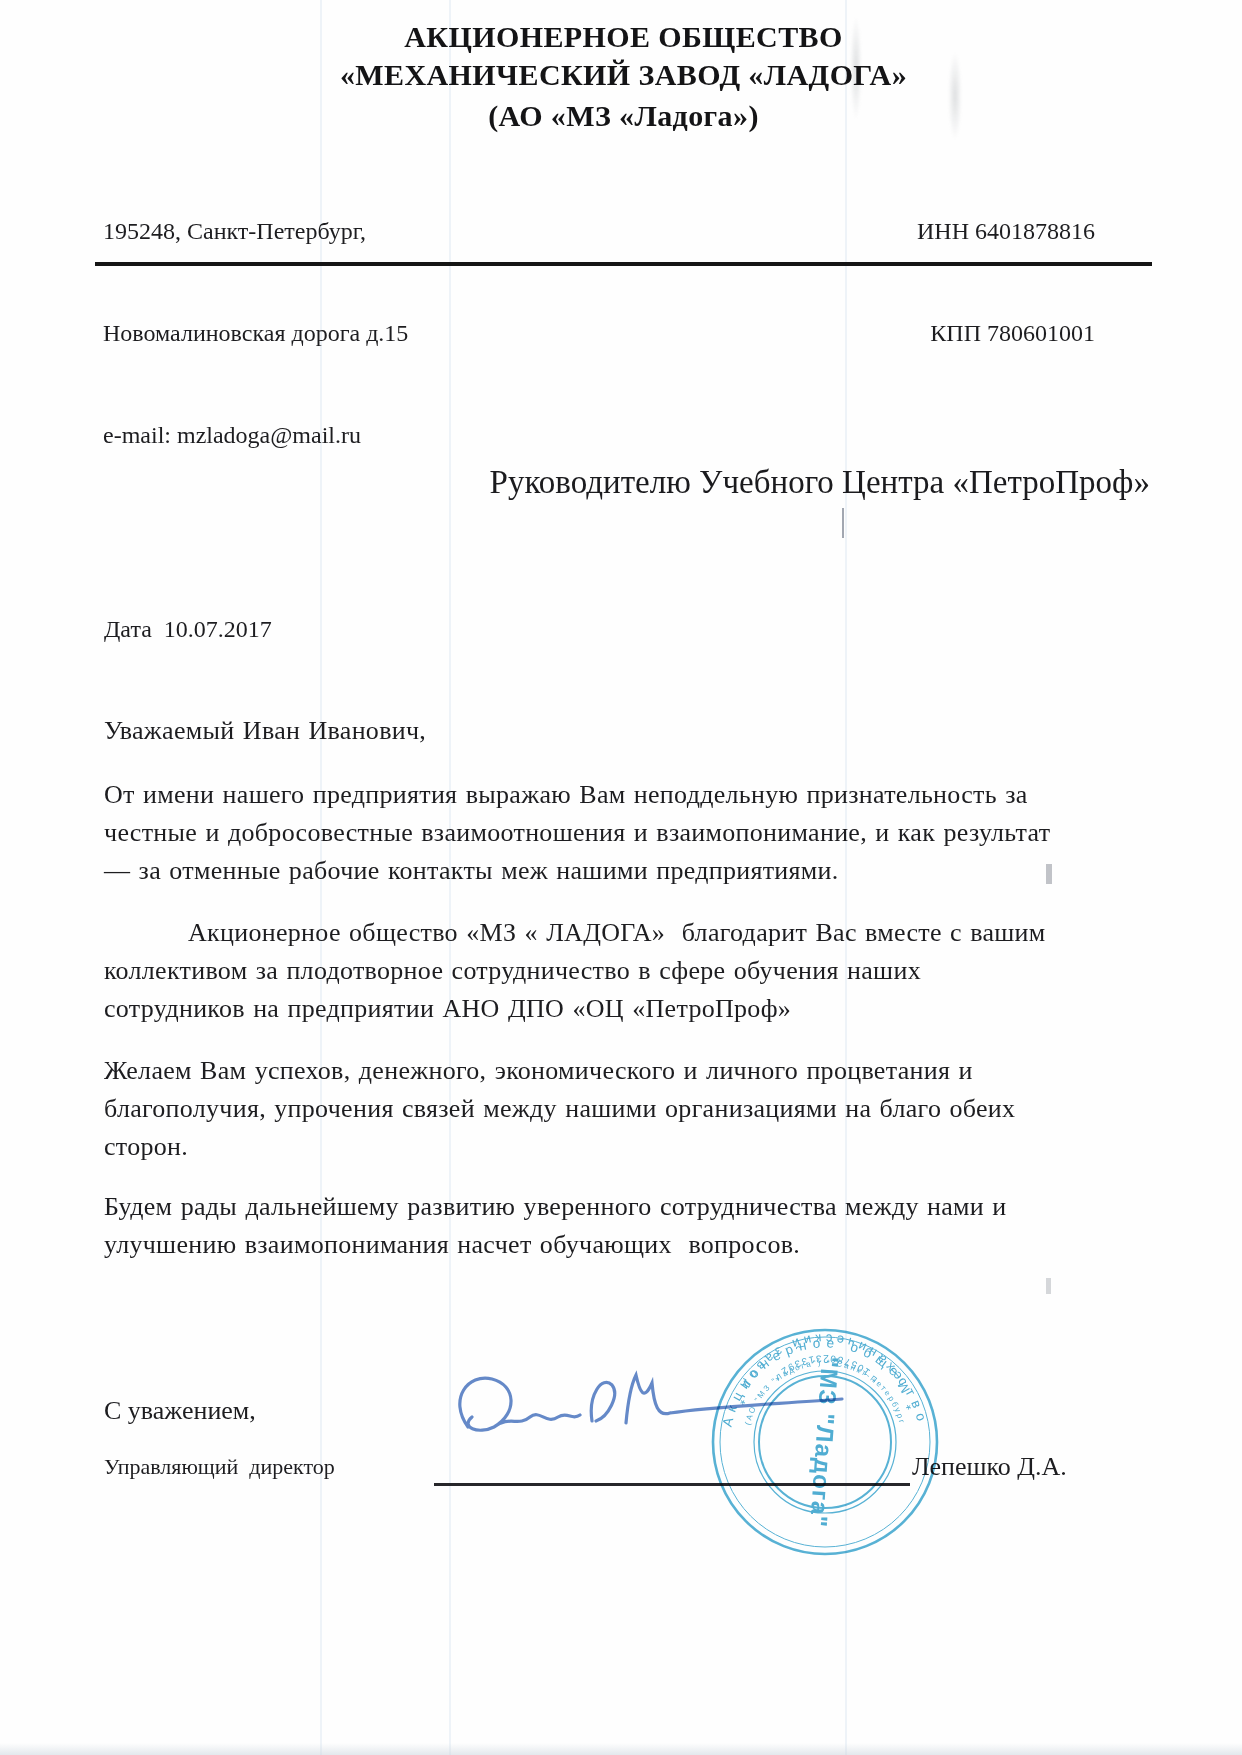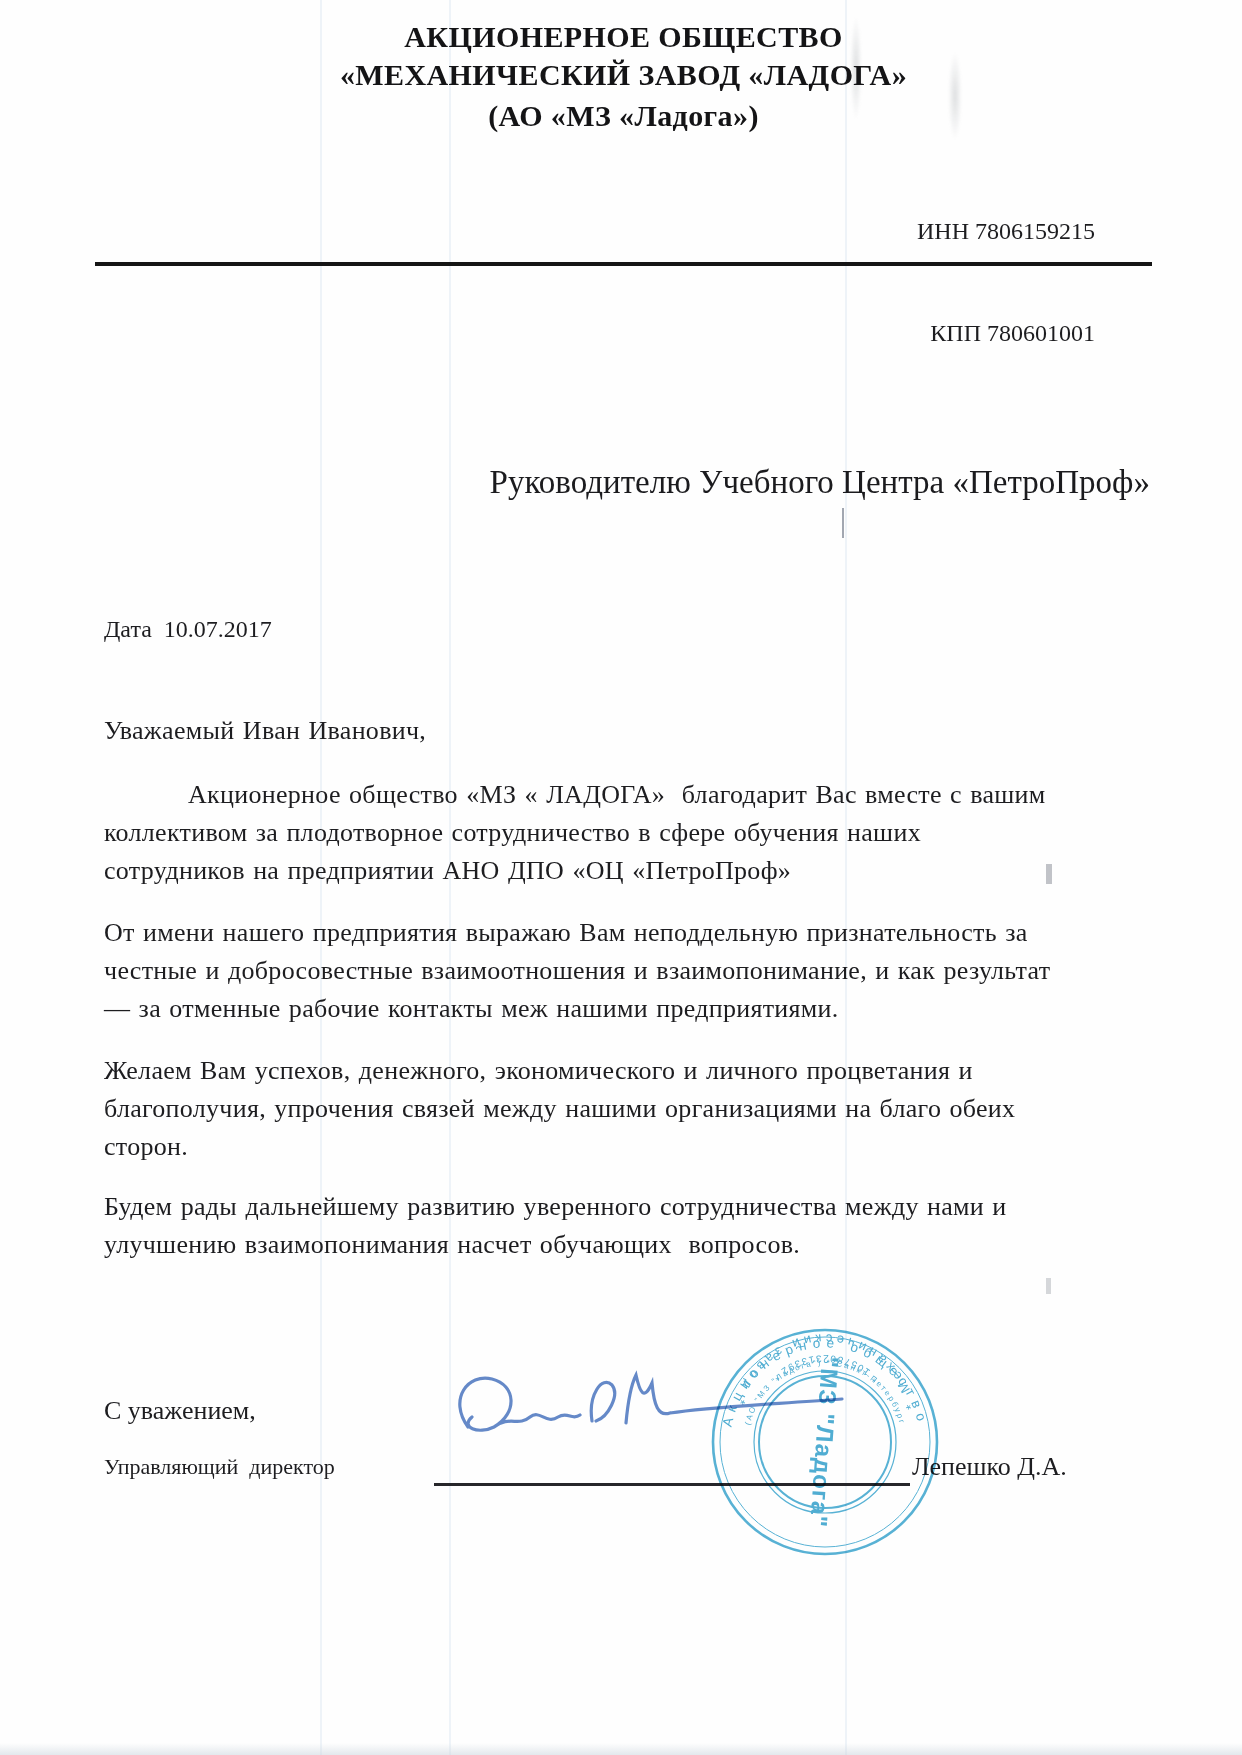--- a/index.html
+++ b/index.html
@@ -57,42 +57,47 @@
   <div class="smudge sm1"></div>
   <div class="smudge sm2"></div>
   <div class="sm3 smudge"></div>
   <div class="sm4 smudge"></div>
   <div class="bottom-edge"></div>
 
   <div class="org-line org1">АКЦИОНЕРНОЕ ОБЩЕСТВО</div>
   <div class="org-line org2">«МЕХАНИЧЕСКИЙ ЗАВОД «ЛАДОГА»</div>
   <div class="org-line org3">(АО «МЗ «Ладога»)</div>
 
+  <div class="addr">
+    <div class="line">195248, Санкт-Петербург,</div>
+    <div class="line">Новомалиновская дорога д.15</div>
+    <div class="line">e-mail: mzladoga@mail.ru</div>
+  </div>
 
   <div class="codes">
-    <div class="line">ИНН 7806159215</div>
+    <div class="line">ИНН 6401878816</div>
     <div class="line">КПП 780601001</div>
   </div>
 
   <div class="divider"></div>
 
   <div class="addressee line">Руководителю Учебного Центра «ПетроПроф»</div>
   <div class="date-line line">Дата  10.07.2017</div>
 
   <div class="body-block">
     <div class="salutation line">Уважаемый Иван Иванович,</div>
+    <div class="para p2">
+      <div class="line">От имени нашего предприятия выражаю Вам неподдельную признательность за</div>
+      <div class="line">честные и добросовестные взаимоотношения и взаимопонимание, и как результат</div>
+      <div class="line">— за отменные рабочие контакты меж нашими предприятиями.</div>
+    </div>
     <div class="para p1">
       <div class="line indent">Акционерное общество «МЗ « ЛАДОГА»  благодарит Вас вместе с вашим</div>
       <div class="line">коллективом за плодотворное сотрудничество в сфере обучения наших</div>
       <div class="line">сотрудников на предприятии АНО ДПО «ОЦ «ПетроПроф»</div>
-    </div>
-    <div class="para p2">
-      <div class="line">От имени нашего предприятия выражаю Вам неподдельную признательность за</div>
-      <div class="line">честные и добросовестные взаимоотношения и взаимопонимание, и как результат</div>
-      <div class="line">— за отменные рабочие контакты меж нашими предприятиями.</div>
     </div>
     <div class="para p3">
       <div class="line">Желаем Вам успехов, денежного, экономического и личного процветания и</div>
       <div class="line">благополучия, упрочения связей между нашими организациями на благо обеих</div>
       <div class="line">сторон.</div>
     </div>
     <div class="para p4">
       <div class="line">Будем рады дальнейшему развитию уверенного сотрудничества между нами и</div>
       <div class="line">улучшению взаимопонимания насчет обучающих  вопросов.</div>
     </div>

